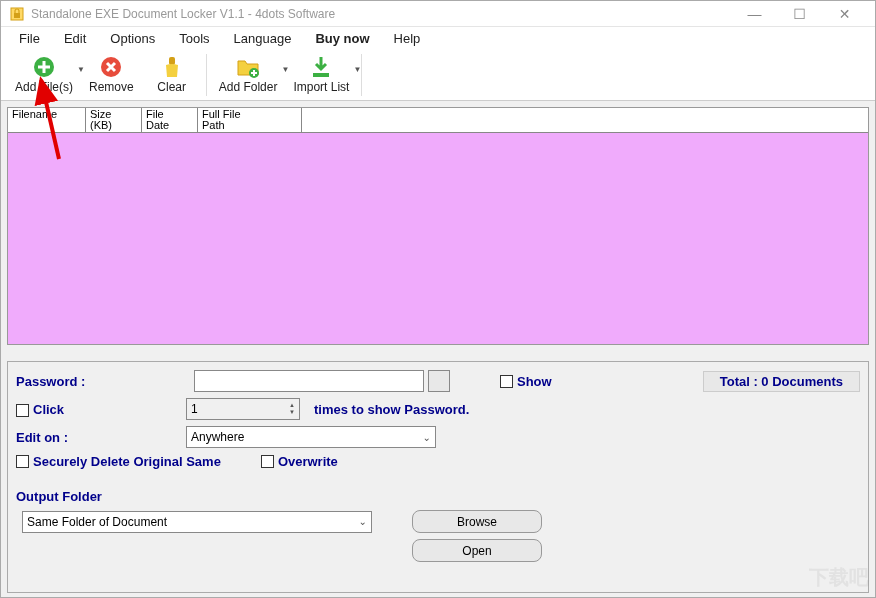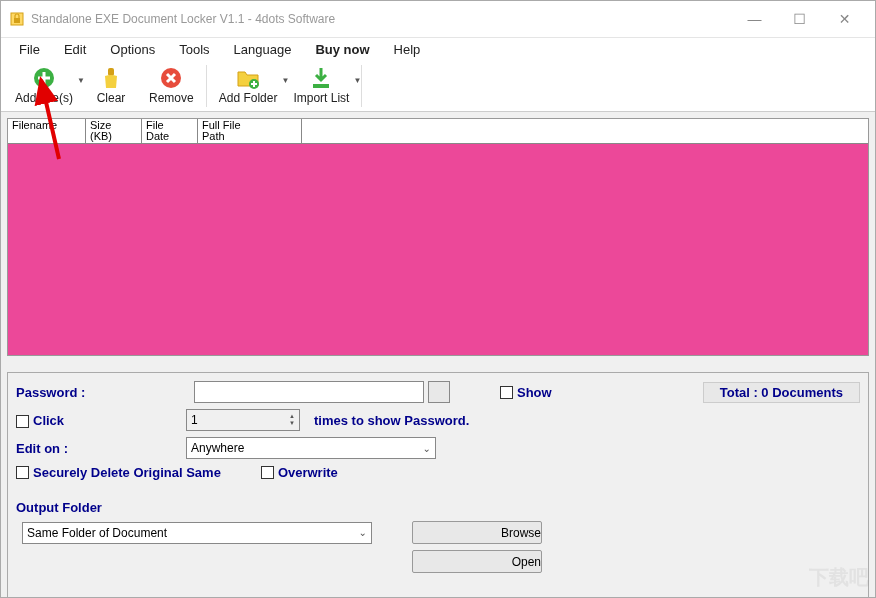--- a/index.html
+++ b/index.html
@@ -1,52 +1,52 @@
 <!DOCTYPE html>
 <html><head>
   <meta charset="utf-8">
   <style>
     * { box-sizing: border-box; margin: 0; padding: 0; font-family: "Segoe UI", Tahoma, sans-serif; }
     body { width: 876px; height: 598px; background: #f0f0f0; border: 1px solid #aaa; position: relative; overflow: hidden; }
     
-    .titlebar { height: 37px; background: #fff; display: flex; align-items: center; padding: 0 8px; border-bottom: 1px solid #e5e5e5; }
+    .titlebar { height: 26px; background: #fff; display: flex; align-items: center; padding: 0 8px; border-bottom: 1px solid #e5e5e5; }
     .titlebar-icon { width: 16px; height: 16px; margin-right: 6px; }
     .titlebar-text { font-size: 12px; color: #999; flex: 1; }
     .win-controls { display: flex; gap: 0; }
     .win-btn { width: 45px; height: 28px; display: flex; align-items: center; justify-content: center; color: #888; font-size: 14px; }
     
     .menubar { height: 22px; background: #fff; display: flex; align-items: center; padding: 0 8px; gap: 4px; }
     .menu-item { padding: 2px 10px; font-size: 13px; color: #222; }
     .menu-item.bold { font-weight: bold; }
     
     .toolbar { height: 52px; background: #fff; display: flex; align-items: center; padding: 0 6px; border-bottom: 1px solid #ccc; }
     .tool-btn { display: flex; flex-direction: column; align-items: center; justify-content: center; padding: 2px 8px; font-size: 12px; color: #222; position: relative; min-width: 60px; }
     .tool-icon { width: 24px; height: 24px; margin-bottom: 1px; display: flex; align-items: center; justify-content: center; }
     .tool-drop { position: absolute; right: -4px; top: 12px; font-size: 8px; color: #555; }
     .tool-sep { width: 1px; height: 42px; background: #ddd; margin: 0 4px; }
     
-    .file-list { margin: 6px 6px 12px 6px; height: 238px; background: #ec4899; border: 1px solid #999; position: relative; overflow: hidden; }
+    .file-list { margin: 6px 6px 12px 6px; height: 238px; background: #f0abfc; border: 1px solid #999; position: relative; overflow: hidden; }
     .list-header { display: flex; background: #fff; border-bottom: 1px solid #888; font-family: "Courier New", monospace; font-size: 11px; }
     .list-col { padding: 1px 4px; border-right: 1px solid #888; line-height: 11px; }
     .list-col.col1 { width: 78px; }
     .list-col.col2 { width: 56px; }
     .list-col.col3 { width: 56px; }
     .list-col.col4 { width: 104px; }
     
     .bottom-panel { margin: 16px 6px 6px 6px; padding: 8px; background: #f0f0f0; border: 1px solid #aaa; height: 232px; }
     .row { display: flex; align-items: center; margin-bottom: 6px; font-size: 13px; }
     .lbl-blue { color: #00008B; font-weight: bold; }
     .pwd-input { width: 230px; height: 22px; border: 1px solid #888; margin-left: 8px; }
     .pwd-square { width: 22px; height: 22px; border: 1px solid #888; background: #e8e8e8; margin-left: 4px; }
     .chk { width: 13px; height: 13px; border: 1px solid #333; background: #fff; margin-right: 4px; }
     .num-input { width: 114px; height: 22px; border: 1px solid #888; padding: 1px 4px; font-size: 12px; display: flex; align-items: center; justify-content: space-between; }
     .spin { display: flex; flex-direction: column; font-size: 6px; line-height: 7px; color: #555; }
     .dropdown { height: 22px; border: 1px solid #888; background: #fff; padding: 1px 4px; font-size: 12px; display: flex; align-items: center; justify-content: space-between; gap: 44px; }
     .drop-arrow { font-size: 10px; color: #555; }
-    .btn { height: 23px; border: 1px solid #999; background: #e8e8e8; font-size: 12px; display: flex; align-items: center; justify-content: flex-end; border-radius: 2px; }
+    .btn { height: 23px; border: 1px solid #999; background: #e8e8e8; font-size: 12px; display: flex; align-items: center; justify-content: center; border-radius: 8px; }
     .total-box { background: #e8e8e8; border: 1px solid #ccc; padding: 2px 16px; font-size: 13px; font-weight: bold; color: #00008B; }
     
     .arrow-annotation { position: absolute; top: 73px; left: 28px; pointer-events: none; z-index: 10; }
     
     .watermark { position: absolute; right: 6px; bottom: 6px; font-size: 20px; color: rgba(150,150,150,0.15); font-weight: bold; font-family: Arial; }
   </style>
 </head>
 <body>
 
 <div class="titlebar">
@@ -82,34 +82,34 @@
           <circle cx="12" cy="12" r="10" fill="#3cb043"></circle>
           <path d="M12 6v12M6 12h12" stroke="#fff" stroke-width="3"></path>
         </svg>
     </span>
     <span>Add File(s)</span>
     <span class="tool-drop">▼</span>
   </div>
   <div class="tool-btn">
     <span class="tool-icon">
       <svg viewBox="0 0 24 24">
+          <circle cx="12" cy="12" r="10" fill="#e74c3c"></circle>
+          <path d="M8 8l8 8M16 8l-8 8" stroke="#fff" stroke-width="3"></path>
+        </svg>
+    </span>
+    <span>Remove</span>
+  </div>
+  <div class="tool-btn">
+    <span class="tool-icon">
+      <svg viewBox="0 0 24 24">
           <rect x="9" y="2" width="6" height="8" fill="#d4a017" rx="2"></rect>
           <path d="M6 10 Q12 8 18 10 L17 22 H7 Z" fill="#f4d03f"></path>
         </svg>
     </span>
     <span>Clear</span>
-  </div>
-  <div class="tool-btn">
-    <span class="tool-icon">
-      <svg viewBox="0 0 24 24">
-          <circle cx="12" cy="12" r="10" fill="#e74c3c"></circle>
-          <path d="M8 8l8 8M16 8l-8 8" stroke="#fff" stroke-width="3"></path>
-        </svg>
-    </span>
-    <span>Remove</span>
   </div>
   <div class="tool-sep"></div>
   <div class="tool-btn">
     <span class="tool-icon">
       <svg viewBox="0 0 24 24">
           <path d="M2 6h7l2 3h11v11H2z" fill="#f4d03f" stroke="#d4a017"></path>
           <circle cx="18" cy="18" r="5" fill="#3cb043"></circle>
           <path d="M18 15v6M15 18h6" stroke="#fff" stroke-width="2"></path>
         </svg>
     </span>

